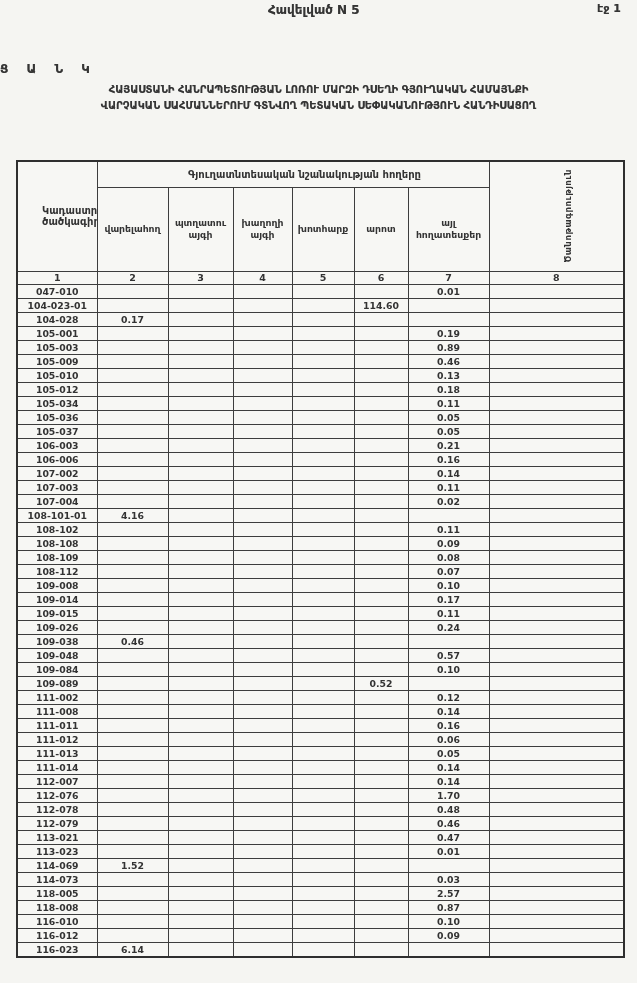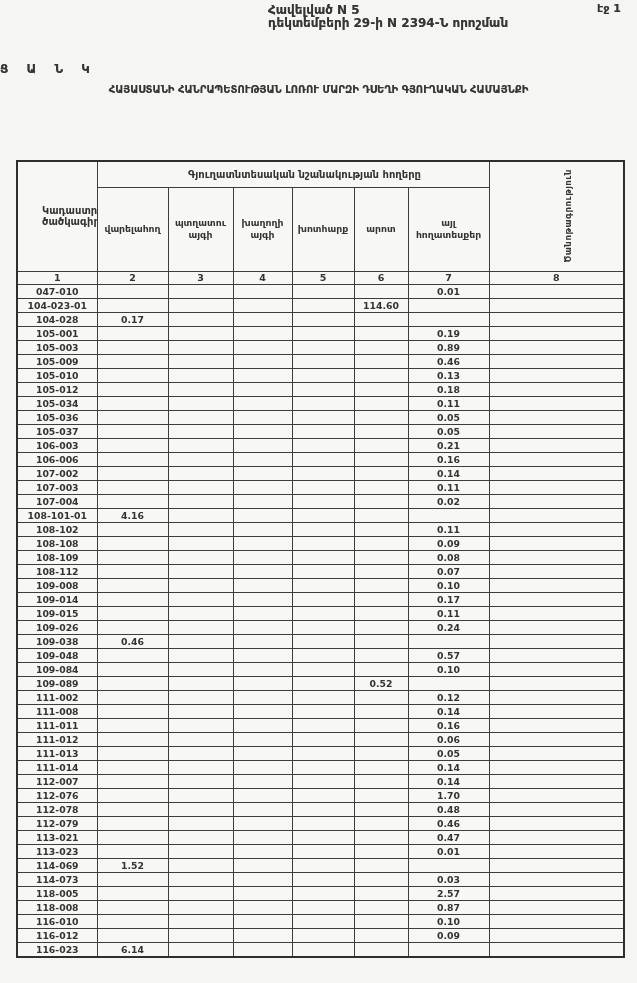--- a/index.html
+++ b/index.html
@@ -70,27 +70,27 @@
 </style>
 </head>
 <body>
 
 <div class="page">
 
   <div class="page-num scan-text">էջ 1</div>
 
   <div class="appendix-block scan-text">
     <div>Հավելված N 5</div>
-    <div>դեկտեմբերի 29-ի N 2394-Ն որոշման</div>
   </div>
 
   <div class="list-title scan-text">Ց Ա Ն Կ</div>
 
   <div class="doc-title scan-text">
     <div>ՀԱՅԱՍՏԱՆԻ ՀԱՆՐԱՊԵՏՈՒԹՅԱՆ ԼՈՌՈՒ ՄԱՐԶԻ ԴՍԵՂԻ ԳՅՈՒՂԱԿԱՆ  ՀԱՄԱՅՆՔԻ</div>
+    <div>ՎԱՐՉԱԿԱՆ ՍԱՀՄԱՆՆԵՐՈՒՄ  ԳՏՆՎՈՂ  ՊԵՏԱԿԱՆ ՍԵՓԱԿԱՆՈՒԹՅՈՒՆ  ՀԱՆԴԻՍԱՑՈՂ</div>
   </div>
 
   <table class="land-table">
     <colgroup>
       <col style="width:80px">
         <col style="width:71px">
         <col style="width:65px">
         <col style="width:59px">
       <col style="width:62px">
         <col style="width:54px">

